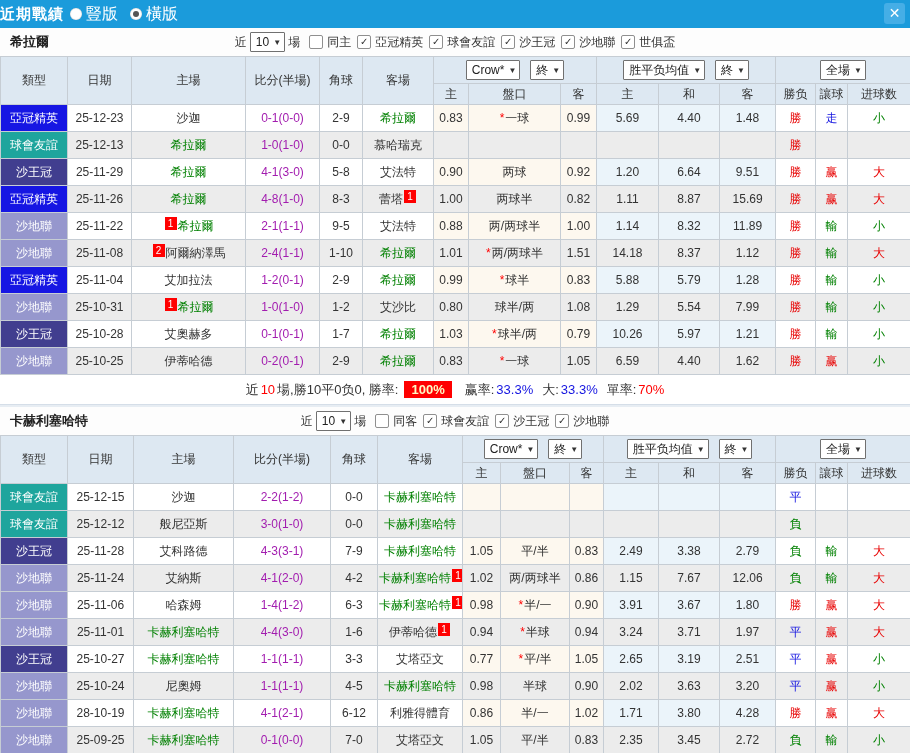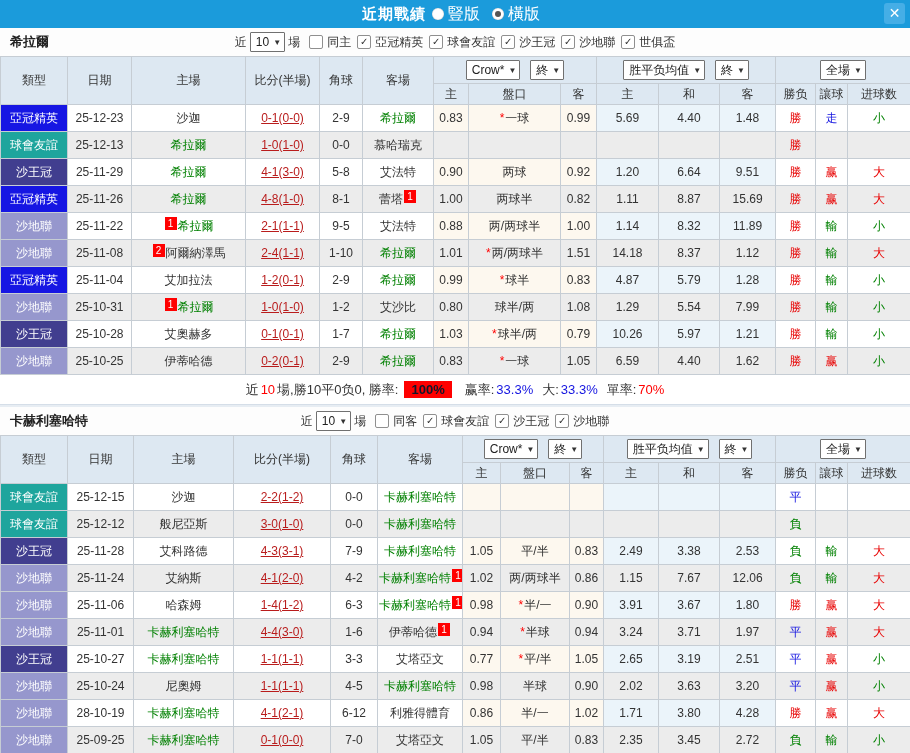--- a/index.html
+++ b/index.html
@@ -1,20 +1,20 @@
 <!DOCTYPE html>
 <html><head>
 <meta charset="utf-8">
 <style>
   html,body{margin:0;padding:0;background:#fff;}
   body{width:910px;font-family:"Liberation Sans","DejaVu Sans",sans-serif;color:#333;-webkit-font-smoothing:antialiased;}
   .app{width:910px;overflow:hidden;border-bottom:1px solid #e0e0e0;}
 
   
-  .titlebar{height:28px;background:#1b9bdb;position:relative;display:flex;align-items:center;justify-content:center;}
+  .titlebar{height:28px;background:#1b9bdb;position:relative;display:flex;align-items:center;}
   .title{color:#fff;font-size:15px;font-weight:bold;letter-spacing:1px;}
   .radiogrp{display:flex;align-items:center;margin-left:6px;gap:4px;}
   .radio{width:12px;height:12px;border-radius:50%;background:#fff;display:inline-block;box-shadow:inset 0 0 1px #999;}
   .radio.on{display:flex;align-items:center;justify-content:center;}
   .radio.on::after{content:'';width:6px;height:6px;border-radius:50%;background:#555;}
   .radiolab{color:#fff;font-size:16px;margin-right:8px;}
   .close{position:absolute;right:5px;top:3px;width:21px;height:21px;background:#45aee6;color:#fff;font-size:14px;line-height:21px;text-align:center;border-radius:3px;cursor:pointer;}
 
   
   .sec-head{height:28px;position:relative;display:flex;align-items:center;justify-content:center;background:#fdfdfd;}
@@ -34,34 +34,34 @@
   th,td{border:1px solid #c6cdd4;text-align:center;overflow:hidden;white-space:nowrap;padding:0 1px;}
   thead th{background:#dde8f2;color:#333;font-weight:normal;}
   thead tr.r1 th{height:26px;}
   thead tr.r2 th{height:20px;}
   .ddwrap{display:flex;align-items:flex-start;justify-content:center;gap:10px;}
   tbody td{height:26px;background:#fff;}
   tbody tr.alt td{background:#ececec;}
   tbody td.cream{background:#fdf8ef;}
   tbody td.lblue{background:#ebf4fa;}
   .typecell{color:#fff;font-size:12px;}
-  .score{color:#b91c1c;text-decoration:underline;}
+  .score{color:#a21caf;}
   .team{color:#333;}
   .focus{color:#008000;}
   .c-red{color:#e80000;}
   .c-blue{color:#1414e0;}
   .c-green{color:#008000;}
   .star{color:#f00;font-style:normal;margin-right:1px;}
   .numbadge{display:inline-block;background:#f00;color:#fff;font-size:10px;line-height:13px;min-width:10px;padding:0 1px;text-align:center;vertical-align:3px;margin:0 1px;}
 
   
   .summary{height:29px;display:flex;align-items:center;justify-content:center;font-size:13px;gap:2px;border-bottom:1px solid #d5dee8;background:#fff;}
   .summary .red{color:#f00;}
   .summary .blue{color:#1414e0;}
-  .ratebox{background:#f00;color:#0f172a;font-weight:bold;padding:1px 7px;margin:0 4px;font-size:13px;}
+  .ratebox{background:#f00;color:#fef9c3;font-weight:bold;padding:1px 7px;margin:0 4px;font-size:13px;}
   .spart{margin-left:7px;}
 </style>
 </head>
 <body>
 
 <div class="app">
 
   <div class="titlebar">
     <span class="title">近期戰績</span>
     <span class="radiogrp">
@@ -218,21 +218,21 @@
             <td class="lblue">9.51</td>
             <td class="res c-red">勝</td>
             <td class="res c-red">赢</td>
             <td class="res c-red">大</td>
           </tr>
           <tr class="alt">
             <td class="typecell" style="background: rgb(22, 22, 227);">亞冠精英</td>
             <td>25-11-26</td>
             <td class="teamcell"><span class="team focus">希拉爾</span></td>
             <td class="score">4-8(1-0)</td>
-            <td>8-1</td>
+            <td>8-3</td>
             <td class="teamcell"><span class="team">蕾塔</span><sup class="numbadge">1</sup></td>
             <td class="cream">1.00</td>
             <td class="cream">两球半</td>
             <td class="cream">0.82</td>
             <td class="lblue">1.11</td>
             <td class="lblue">8.87</td>
             <td class="lblue">15.69</td>
             <td class="res c-red">勝</td>
             <td class="res c-red">赢</td>
             <td class="res c-red">大</td>
@@ -274,21 +274,21 @@
           <tr>
             <td class="typecell" style="background: rgb(22, 22, 227);">亞冠精英</td>
             <td>25-11-04</td>
             <td class="teamcell"><span class="team">艾加拉法</span></td>
             <td class="score">1-2(0-1)</td>
             <td>2-9</td>
             <td class="teamcell"><span class="team focus">希拉爾</span></td>
             <td class="cream">0.99</td>
             <td class="cream"><i class="star">*</i>球半</td>
             <td class="cream">0.83</td>
-            <td class="lblue">4.87</td>
+            <td class="lblue">5.88</td>
             <td class="lblue">5.79</td>
             <td class="lblue">1.28</td>
             <td class="res c-red">勝</td>
             <td class="res c-green">輸</td>
             <td class="res c-green">小</td>
           </tr>
           <tr class="alt">
             <td class="typecell" style="background: rgb(150, 151, 205);">沙地聯</td>
             <td>25-10-31</td>
             <td class="teamcell"><sup class="numbadge">1</sup><span class="team focus">希拉爾</span></td>
@@ -486,21 +486,21 @@
             <td>25-11-28</td>
             <td class="teamcell"><span class="team">艾科路德</span></td>
             <td class="score">4-3(3-1)</td>
             <td>7-9</td>
             <td class="teamcell"><span class="team focus">卡赫利塞哈特</span></td>
             <td class="cream">1.05</td>
             <td class="cream">平/半</td>
             <td class="cream">0.83</td>
             <td class="lblue">2.49</td>
             <td class="lblue">3.38</td>
-            <td class="lblue">2.53</td>
+            <td class="lblue">2.79</td>
             <td class="res c-green">負</td>
             <td class="res c-green">輸</td>
             <td class="res c-red">大</td>
           </tr>
           <tr class="alt">
             <td class="typecell" style="background: rgb(150, 151, 205);">沙地聯</td>
             <td>25-11-24</td>
             <td class="teamcell"><span class="team">艾納斯</span></td>
             <td class="score">4-1(2-0)</td>
             <td>4-2</td>

